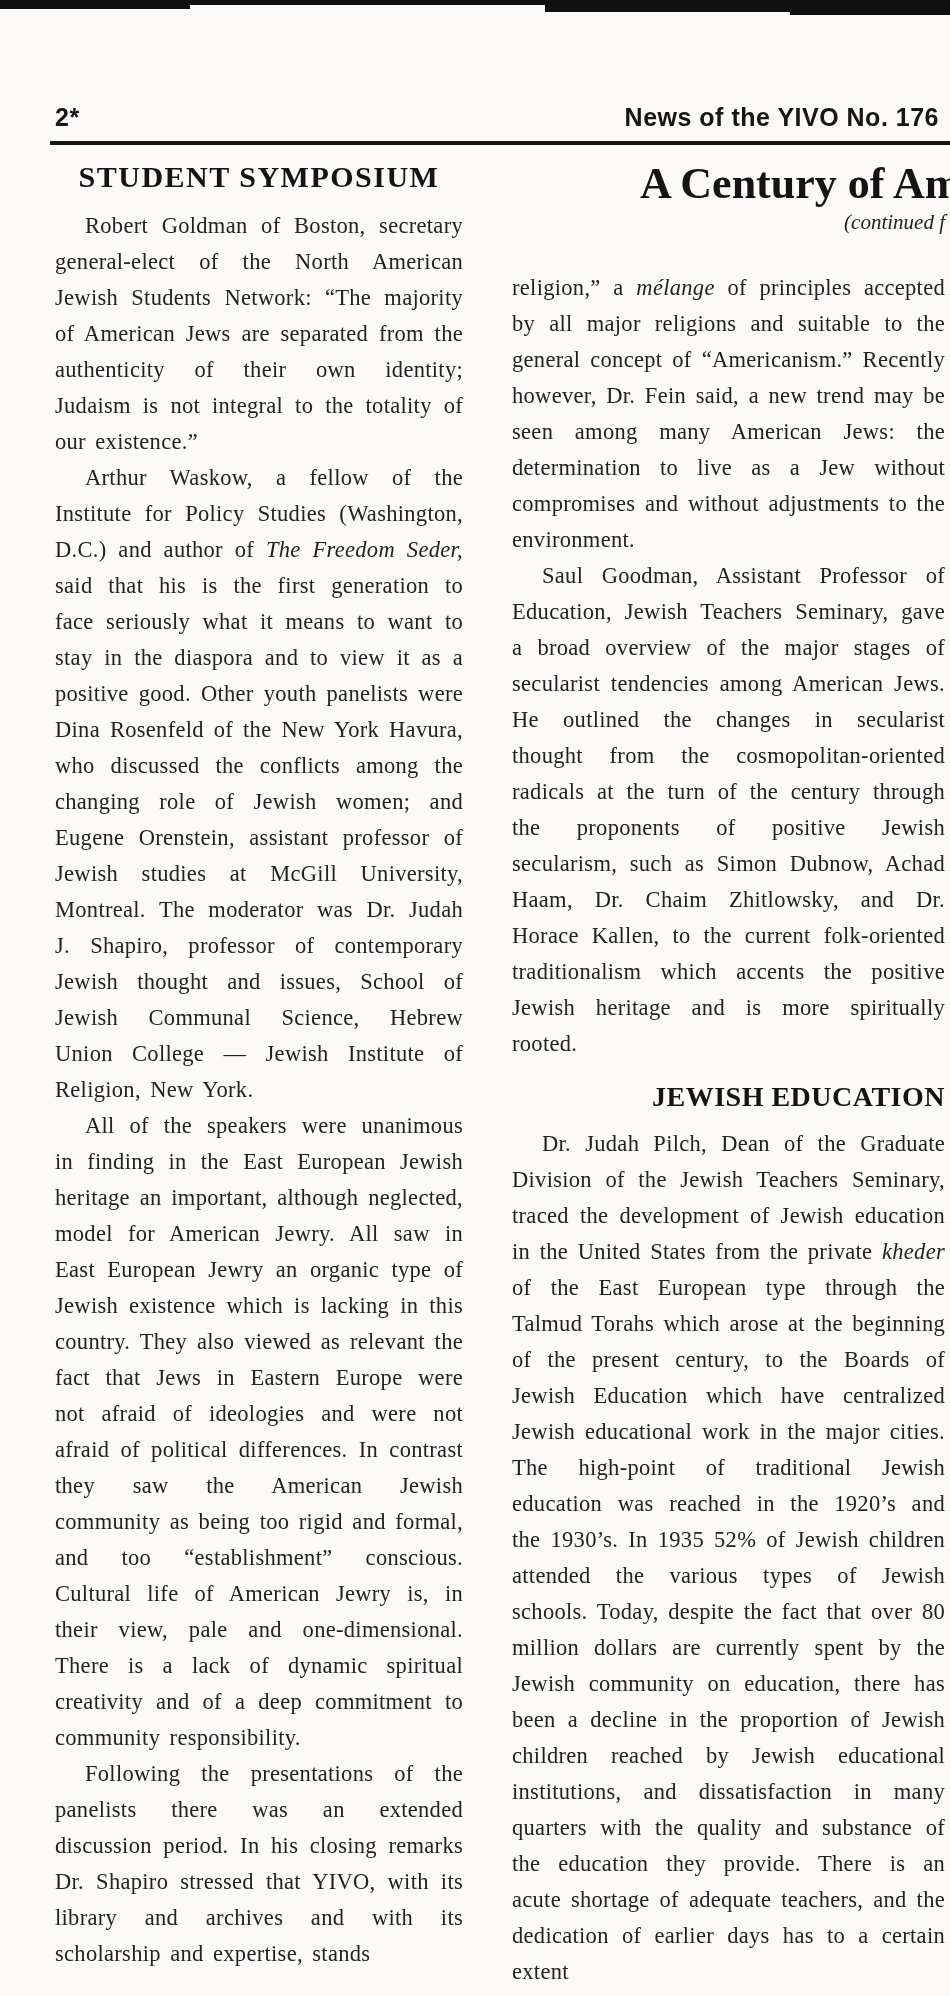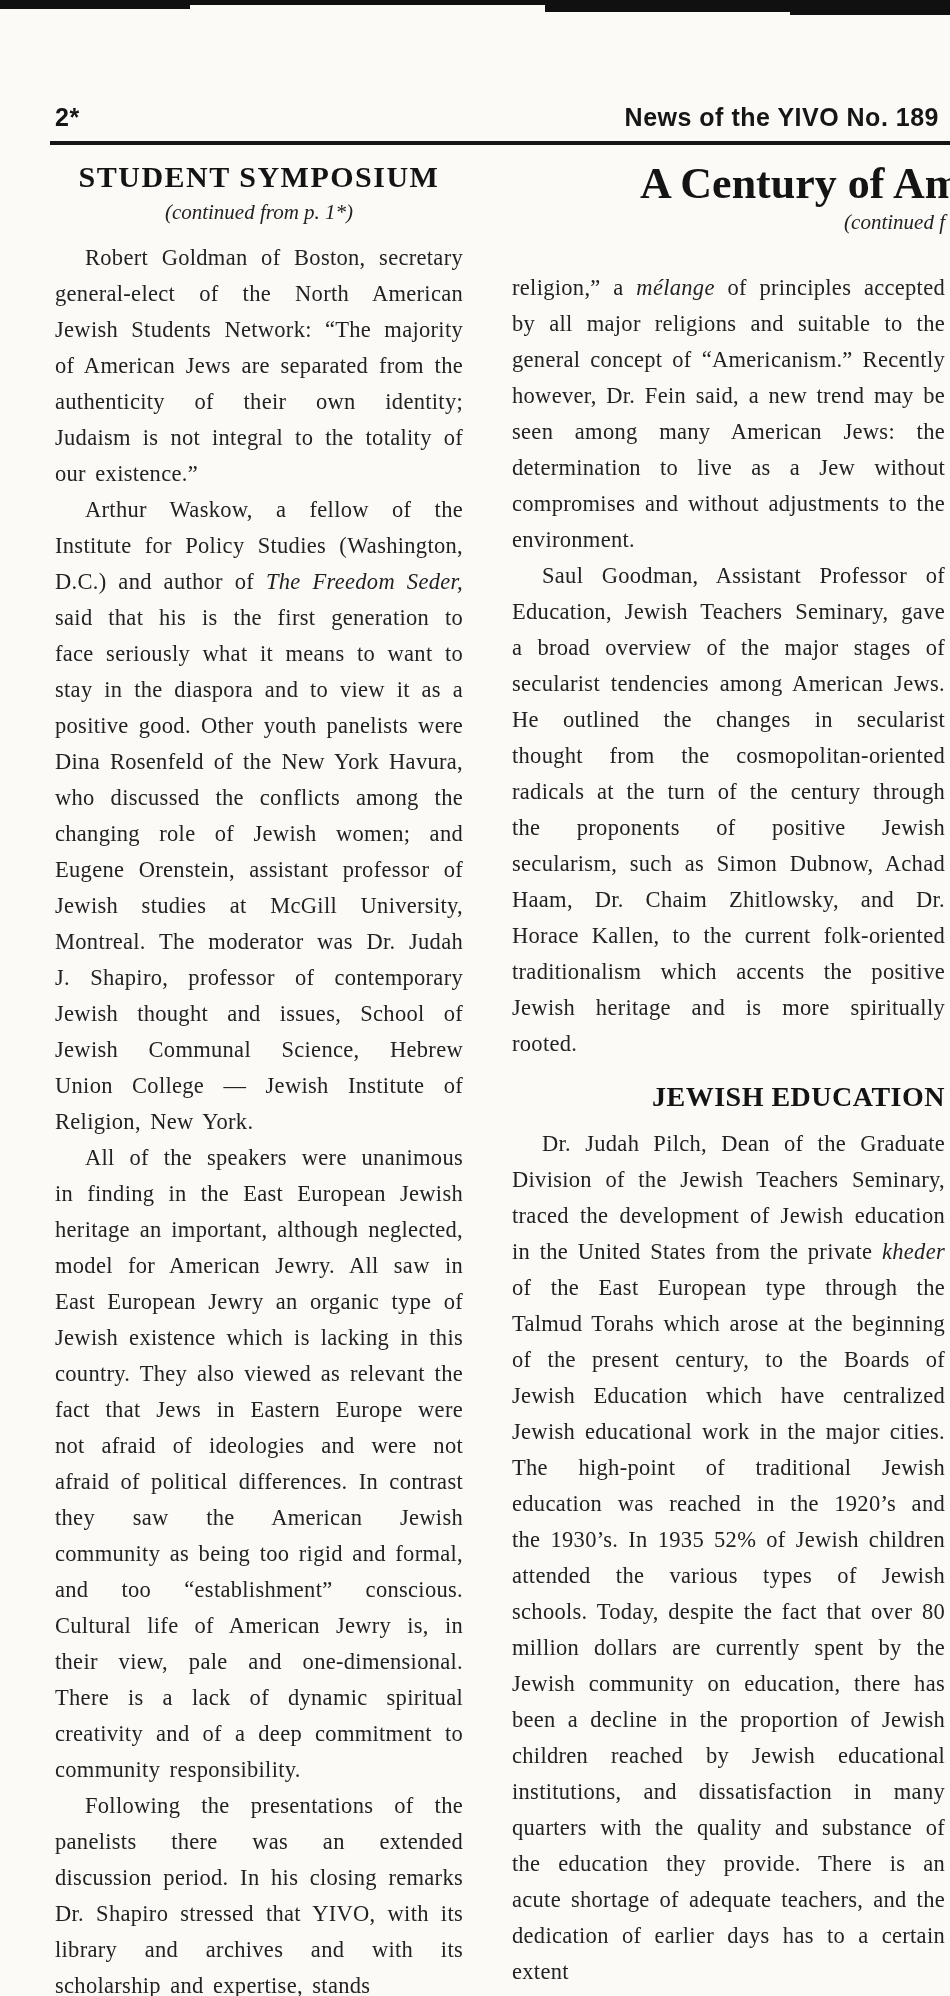--- a/index.html
+++ b/index.html
@@ -79,26 +79,25 @@
 <body>
 
 <div class="page">
 
   <div class="scan-bar bar-a"></div>
   <div class="scan-bar bar-b"></div>
   <div class="scan-bar bar-c"></div>
   <div class="scan-bar bar-d"></div>
 
   <div class="page-num">2*</div>
-  <div class="masthead">News of the YIVO No. 189</div>
+  <div class="masthead">News of the YIVO No. 176</div>
   <div class="header-rule"></div>
 
   <section class="col left">
     <h2 class="lheading">STUDENT SYMPOSIUM</h2>
-    <div class="cont">(continued from p. 1*)</div>
     <div class="body">
         <p class="para indent"><span>Robert Goldman of Boston, secretary general-elect of the North American Jewish Students Network: “The majority of American Jews are separated from the authenticity of their own identity; Judaism is not integral to the totality of our existence.”</span></p>
         <p class="para indent"><span>Arthur Waskow, a fellow of the Institute for Policy Studies (Washington, D.C.) and author of </span><span class="it">The Freedom Seder,</span><span> said that his is the first generation to face seriously what it means to want to stay in the diaspora and to view it as a positive good. Other youth panelists were Dina Rosenfeld of the New York Havura, who discussed the conflicts among the changing role of Jewish women; and Eugene Orenstein, assistant professor of Jewish studies at McGill University, Montreal. The moderator was Dr. Judah J. Shapiro, professor of contemporary Jewish thought and issues, School of Jewish Communal Science, Hebrew Union College — Jewish Institute of Religion, New York.</span></p>
         <p class="para indent"><span>All of the speakers were unanimous in finding in the East European Jewish heritage an important, although neglected, model for American Jewry. All saw in East European Jewry an organic type of Jewish existence which is lacking in this country. They also viewed as relevant the fact that Jews in Eastern Europe were not afraid of ideologies and were not afraid of political differences. In contrast they saw the American Jewish community as being too rigid and formal, and too “establishment” conscious. Cultural life of American Jewry is, in their view, pale and one-dimensional. There is a lack of dynamic spiritual creativity and of a deep commitment to community responsibility.</span></p>
         <p class="para indent"><span>Following the presentations of the panelists there was an extended discussion period. In his closing remarks Dr. Shapiro stressed that YIVO, with its library and archives and with its scholarship and expertise, stands</span></p>
       </div>
   </section>
 
   <section class="col right">
     <h1 class="rtitle">A Century of Ame</h1>

